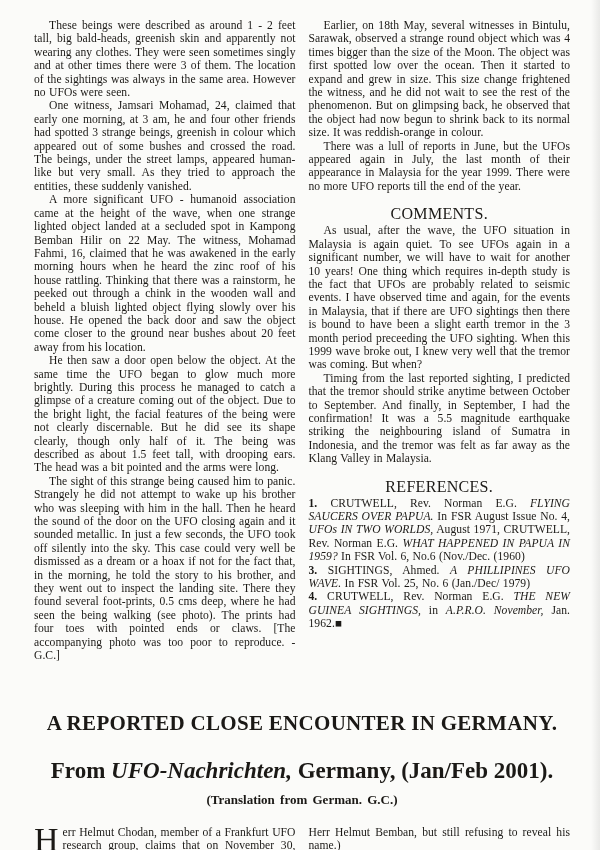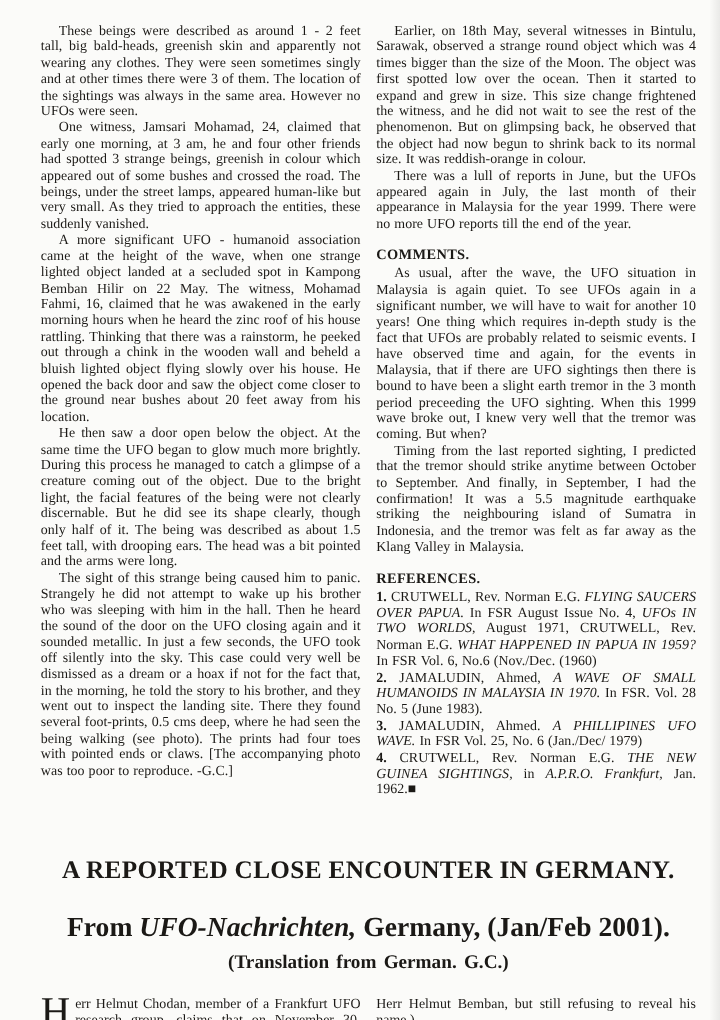--- a/index.html
+++ b/index.html
@@ -6,21 +6,21 @@
   body {
     width: 600px; height: 850px;
     background: #fbfbf9;
     font-family: "Liberation Serif", serif;
     color: #1b1916;
   }
   .page {
     position: relative;
     width: 600px; height: 850px;
     box-sizing: border-box;
-    padding: 19px 20px 8px 34px;
+    padding: 19px 30px 8px 34px;
     overflow: hidden;
     background: #fbfbf9;
   }
   .page::after {
     content: "";
     position: absolute; top: 0; right: 0; width: 9px; height: 100%;
     background: linear-gradient(to right, rgba(0,0,0,0), rgba(0,0,0,0.07));
     pointer-events: none;
   }
   .two-col { display: flex; gap: 13px; }
@@ -28,37 +28,37 @@
   p.body-text, p.ref {
     margin: 0;
     font-size: 11.6px;
     line-height: 13.4px;
     text-align: justify;
     letter-spacing: 0.05px;
     word-spacing: 0.4px;
   }
   .indent { text-indent: 15px; }
   .subhead {
-    font-size: 12px; font-weight: bold;
-    text-align: left;
+    font-size: 16px; font-weight: normal;
+    text-align: center;
     margin: 12px 0 1px 0;
     letter-spacing: 0.3px;
   }
   .ref i { font-style: italic; }
   .ref b { font-weight: bold; }
   .headline-block { text-align: center; margin-top: 26px; }
   .headline-title {
     font-size: 21px; font-weight: bold; letter-spacing: 0.3px; margin-top: 48px;
   }
   .headline-sub {
     font-size: 23px; font-weight: bold; margin-top: 22px;
   }
   .headline-sub .src { font-style: italic; }
   .headline-note {
-    font-size: 16px; font-weight: bold; margin-top: 8px; word-spacing: 2px;
+    font-size: 13px; font-weight: bold; margin-top: 8px; word-spacing: 2px;
   }
   .bottom-cols { margin-top: 18px; }
   .dropcap {
     float: left;
     font-size: 34px;
     line-height: 26px;
     padding: 1px 4px 0 0;
   }
   .end-marker { font-style: normal; }
 </style>
@@ -80,25 +80,24 @@
       <p class="body-text indent">There was a lull of reports in June, but the UFOs appeared again in July, the last month of their appearance in Malaysia for the year 1999.  There were no more UFO reports till the end of the year.</p>
 
       <h3 class="subhead">COMMENTS.</h3>
       <p class="body-text indent">As usual, after the wave, the UFO situation in Malaysia is again quiet.  To see UFOs again in a significant number, we will have to wait for another 10 years!  One thing which requires in-depth study is the fact that UFOs are probably related to seismic events.  I have observed time and again, for the events in Malaysia, that if there are UFO sightings then there is bound to have been a slight earth tremor in the 3 month period preceeding the UFO sighting.  When this 1999 wave broke out, I knew very well that the tremor was coming.  But when?</p>
       <p class="body-text indent">Timing from the last reported sighting, I predicted that the tremor should strike anytime between October to September.  And finally, in September, I had the confirmation!  It was a 5.5 magnitude earthquake striking the neighbouring island of Sumatra in Indonesia, and the tremor was felt as far away as the Klang Valley in Malaysia.</p>
 
       <h3 class="subhead">REFERENCES.</h3>
 
       <p class="ref"><b>1.</b><span> CRUTWELL, Rev. Norman E.G. </span><i>FLYING SAUCERS OVER PAPUA.</i><span> In FSR August Issue No. 4, </span><i>UFOs IN TWO WORLDS,</i><span> August 1971, CRUTWELL, Rev. Norman E.G. </span><i>WHAT HAPPENED IN PAPUA IN 1959?</i><span> In FSR  Vol. 6, No.6 (Nov./Dec. (1960)</span></p>
 
-      <p class="ref"><b>2.</b><span> JAMALUDIN, Ahmed, </span><i>A WAVE OF SMALL HUMANOIDS IN MALAYSIA IN 1970.</i><span> In FSR. Vol. 28 No. 5 (June 1983).</span></p>
 
-      <p class="ref"><b>3.</b><span> JAMALUDIN, Ahmed. </span><i>A PHILLIPINES UFO WAVE.</i><span> In FSR Vol. 25, No. 6 (Jan./Dec/ 1979)</span></p>
+      <p class="ref"><b>3.</b><span> SIGHTINGS, Ahmed. </span><i>A PHILLIPINES UFO WAVE.</i><span> In FSR Vol. 25, No. 6 (Jan./Dec/ 1979)</span></p>
 
-      <p class="ref"><b>4.</b><span> CRUTWELL, Rev. Norman E.G. </span><i>THE NEW GUINEA SIGHTINGS,</i><span> in </span><i>A.P.R.O. Frankfurt,</i><span> Jan. 1962.</span><span class="end-marker">■</span></p>
+      <p class="ref"><b>4.</b><span> CRUTWELL, Rev. Norman E.G. </span><i>THE NEW GUINEA SIGHTINGS,</i><span> in </span><i>A.P.R.O. November,</i><span> Jan. 1962.</span><span class="end-marker">■</span></p>
     </div>
   </div>
 
   <div class="headline-block">
     <div class="headline-title">A REPORTED CLOSE ENCOUNTER IN GERMANY.</div>
     <div class="headline-sub"><span>From </span><span class="src">UFO-Nachrichten,</span><span> Germany, (Jan/Feb 2001).</span></div>
     <div class="headline-note">(Translation from German.  G.C.)</div>
   </div>
 
   <div class="two-col bottom-cols">

